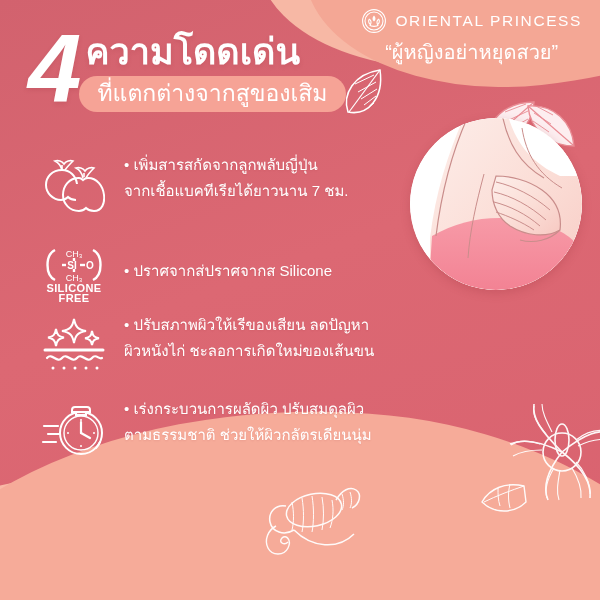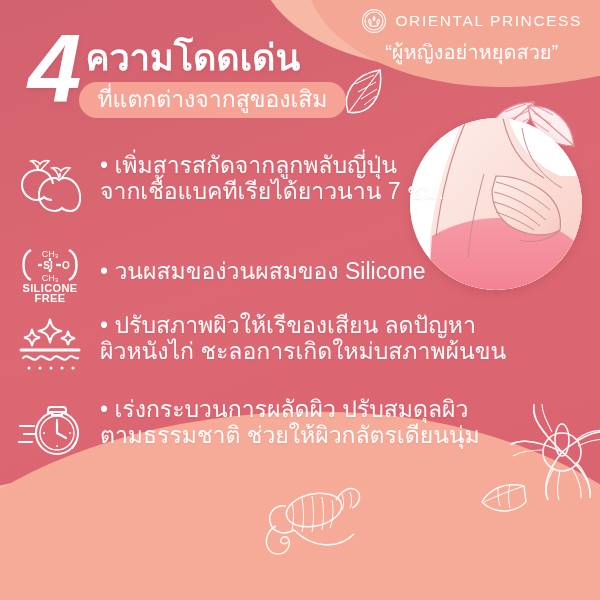--- a/index.html
+++ b/index.html
@@ -86,21 +86,21 @@
   }
   .big-num{
     font-size:96px;
     line-height:74px;
     font-weight:700;
     color:#ffffff;
     font-style:italic;
     margin-right:4px;
     text-shadow:0 2px 4px rgba(150,50,60,.18);
   }
-  .head-stack{margin-top:6px;}
+  .head-stack{}
   .head-main{
     font-size:36px;
     line-height:40px;
     font-weight:700;
     color:#ffffff;
     white-space:nowrap;
     text-shadow:0 2px 4px rgba(150,50,60,.18);
   }
   .head-sub-wrap{
     margin-top:4px;
@@ -147,25 +147,26 @@
     margin-bottom:8px;
     min-height:72px;
   }
   .row-icon{
     width:100px;
     flex:0 0 100px;
     display:flex;
     align-items:center;
     justify-content:center;
     padding-top:4px;
+    margin-left:24px;
   }
   .row-text{
     flex:1;
     color:#ffffff;
-    font-size:23px;
+    font-size:15px;
     line-height:26px;
     padding-right:14px;
     font-weight:400;
     text-shadow:0 1px 2px rgba(150,50,60,.12);
   }
   .row-text .ln{display:block;white-space:nowrap;}
   .r1{margin-bottom:14px;}
   .r2{min-height:56px;align-items:center;}
   .r2 .row-text{padding-top:0;}
   .r3{margin-bottom:12px;}
@@ -371,21 +372,21 @@
             <text x="35" y="15" font-size="9">CH₃</text>
             <text x="33" y="27" font-size="10" font-weight="bold">SI</text>
             <text x="51" y="27" font-size="10" font-weight="bold">O</text>
             <text x="35" y="39" font-size="9">CH₃</text>
             <text x="35" y="50" font-size="11" font-weight="bold" letter-spacing=".4">SILICONE</text>
             <text x="35" y="60" font-size="11" font-weight="bold" letter-spacing=".4">FREE</text>
           </g>
         </svg>
       </div>
       <div class="row-text">
-        <span class="ln">• วนผสมของ่วนผสมของ Silicone</span>
+        <span class="ln">• ปราศจากส่ปราศจากส Silicone</span>
       </div>
     </div>
 
     <div class="row r3">
       <div class="row-icon">
         <svg width="66" height="56" viewBox="0 0 66 56" fill="none" stroke="#ffffff" stroke-width="2">
           <path d="M33 3 C34.5 11 37 13.5 45 15 C37 16.5 34.5 19 33 27 C31.5 19 29 16.5 21 15 C29 13.5 31.5 11 33 3Z"></path>
           <path d="M15 13 C16 19 17.6 20.6 23 21.6 C17.6 22.6 16 24.2 15 30 C14 24.2 12.4 22.6 7 21.6 C12.4 20.6 14 19 15 13Z"></path>
           <path d="M51 15 C51.8 20 53.2 21.4 58 22.2 C53.2 23 51.8 24.4 51 29 C50.2 24.4 48.8 23 44 22.2 C48.8 21.4 50.2 20 51 15Z"></path>
           <path d="M4 34 L62 34" stroke-width="3" stroke-linecap="round"></path>
@@ -394,21 +395,21 @@
             <path d="M12 52 L12 52"></path>
               <path d="M23 52 L23 52"></path>
             <path d="M34 52 L34 52"></path>
               <path d="M45 52 L45 52"></path>
             <path d="M56 52 L56 52"></path>
           </g>
         </svg>
       </div>
       <div class="row-text">
         <span class="ln">• ปรับสภาพผิวให้เรีของเสียน ลดปัญหา</span>
-        <span class="ln">ผิวหนังไก่ ชะลอการเกิดใหม่บสภาพผ้นขน</span>
+        <span class="ln">ผิวหนังไก่ ชะลอการเกิดใหม่ของเส้นขน</span>
       </div>
     </div>
 
     <div class="row">
       <div class="row-icon">
         <svg width="68" height="60" viewBox="0 0 68 60" fill="none" stroke="#ffffff" stroke-width="2">
           <circle cx="41" cy="33" r="21"></circle>
           <circle cx="41" cy="33" r="17" stroke-width="1.4"></circle>
           <path d="M35 7 L47 7 C49 7 50 8 50 10 L50 12 L32 12 L32 10 C32 8 33 7 35 7Z"></path>
           <path d="M36 12 L46 12 L46 15 L36 15Z"></path>

